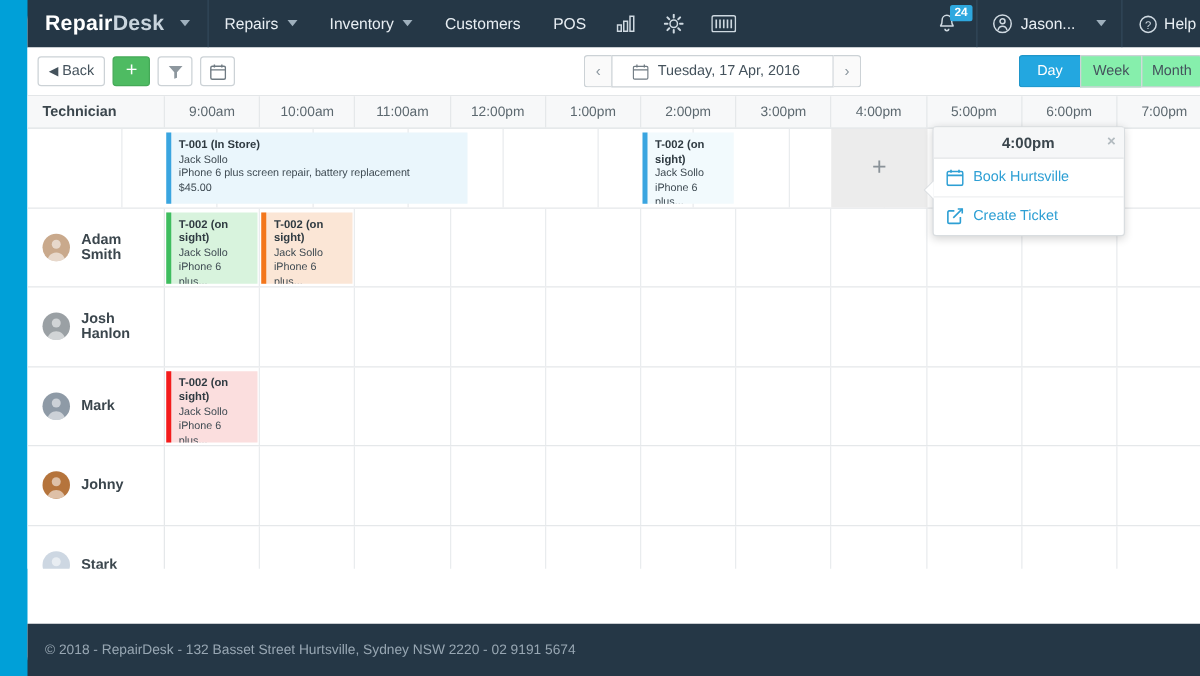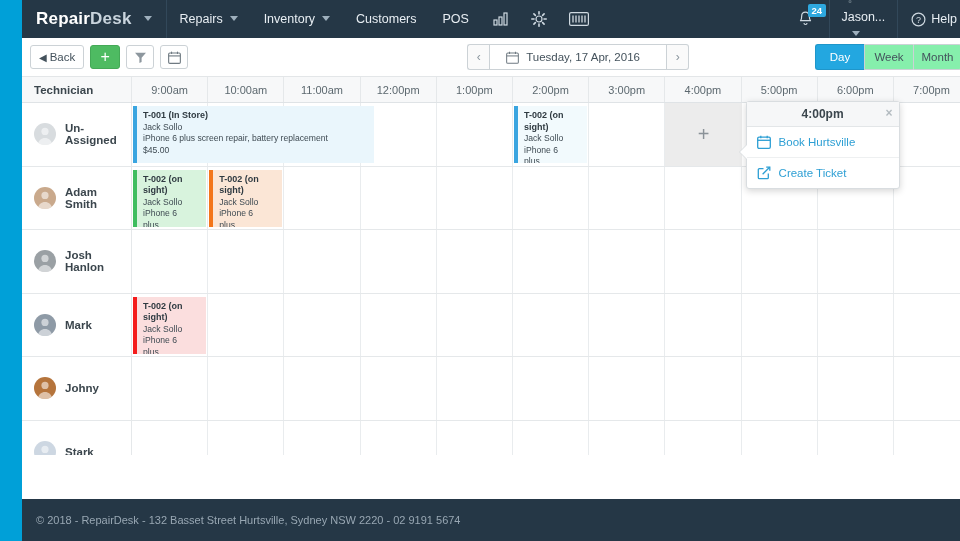--- a/index.html
+++ b/index.html
@@ -38,22 +38,22 @@
   }
   .icobtn { display:flex; align-items:center; justify-content:center; height:38px; padding:0 11px; }
   .spacer { flex: 1 1 auto; }
   .bell { position: relative; padding: 0 16px 0 10px; display:flex; align-items:center; height:38px;}
   .badge {
     position: absolute; top: 4px; left: 20px;
     background: #2ea8df; color: #fff; font-size: 9.5px; font-weight: bold;
     padding: 1px 4px 1px 4px; border-radius: 2px; line-height: 11px;
   }
   .user {
-    display: flex; gap: 7px; height: 38px; padding: 0 12px 0 12px;
-    font-size: 12.5px; color: #e8eef3; border-left: 1px solid #32485a; flex-direction: column;
+    display: flex; align-items: center; gap: 7px; height: 38px; padding: 0 12px 0 12px;
+    font-size: 12.5px; color: #e8eef3; border-left: 1px solid #32485a;
   }
   .help {
     display: flex; align-items: center; gap: 5px; height: 38px; padding: 0 13px;
     font-size: 12.5px; color: #e8eef3; border-left: 1px solid #32485a;
   }
   
   .toolbar {
     height: 38px; flex: 0 0 38px; background: #fff; display: flex; align-items: center;
     padding: 0 8px; gap: 6px; position: relative;
   }
@@ -299,27 +299,20 @@
           <div class="hc" style="flex: 0 0 76.2px;">1:00pm</div>
           <div class="hc" style="flex: 0 0 76.2px;">2:00pm</div>
           <div class="hc" style="flex: 0 0 76.2px;">3:00pm</div>
           <div class="hc" style="flex: 0 0 76.2px;">4:00pm</div>
           <div class="hc" style="flex: 0 0 76.2px;">5:00pm</div>
           <div class="hc" style="flex: 0 0 76.2px;">6:00pm</div>
           <div class="hc" style="flex: 0 0 76.2px;">7:00pm</div>
         </div>
       <div id="grid-body">
           <div class="grow">
-            <div class="techcell" style="flex: 0 0 110px;">
-              <div class="avatar" style="background: rgb(216, 220, 223);"><svg width="22" height="22" viewBox="0 0 22 22">
-                  <circle cx="11" cy="8.4" r="3.6" fill="rgba(255,255,255,.55)"></circle>
-                  <path d="M3.6 22c.8-4.6 3.8-7 7.4-7s6.6 2.4 7.4 7z" fill="rgba(255,255,255,.55)"></path>
-                </svg></div>
-              <span>Un-Assigned</span>
-            </div>
             <div class="gcell" style="flex: 0 0 76.2px;"></div>
             <div class="gcell" style="flex: 0 0 76.2px;"></div>
             <div class="gcell" style="flex: 0 0 76.2px;"></div>
             <div class="gcell" style="flex: 0 0 76.2px;"></div>
             <div class="gcell" style="flex: 0 0 76.2px;"></div>
             <div class="gcell" style="flex: 0 0 76.2px;"></div>
             <div class="gcell" style="flex: 0 0 76.2px;"></div>
             <div class="gcell" style="flex: 0 0 76.2px;"></div>
             <div class="gcell" style="flex: 0 0 76.2px;"></div>
             <div class="gcell" style="flex: 0 0 76.2px;"></div>

